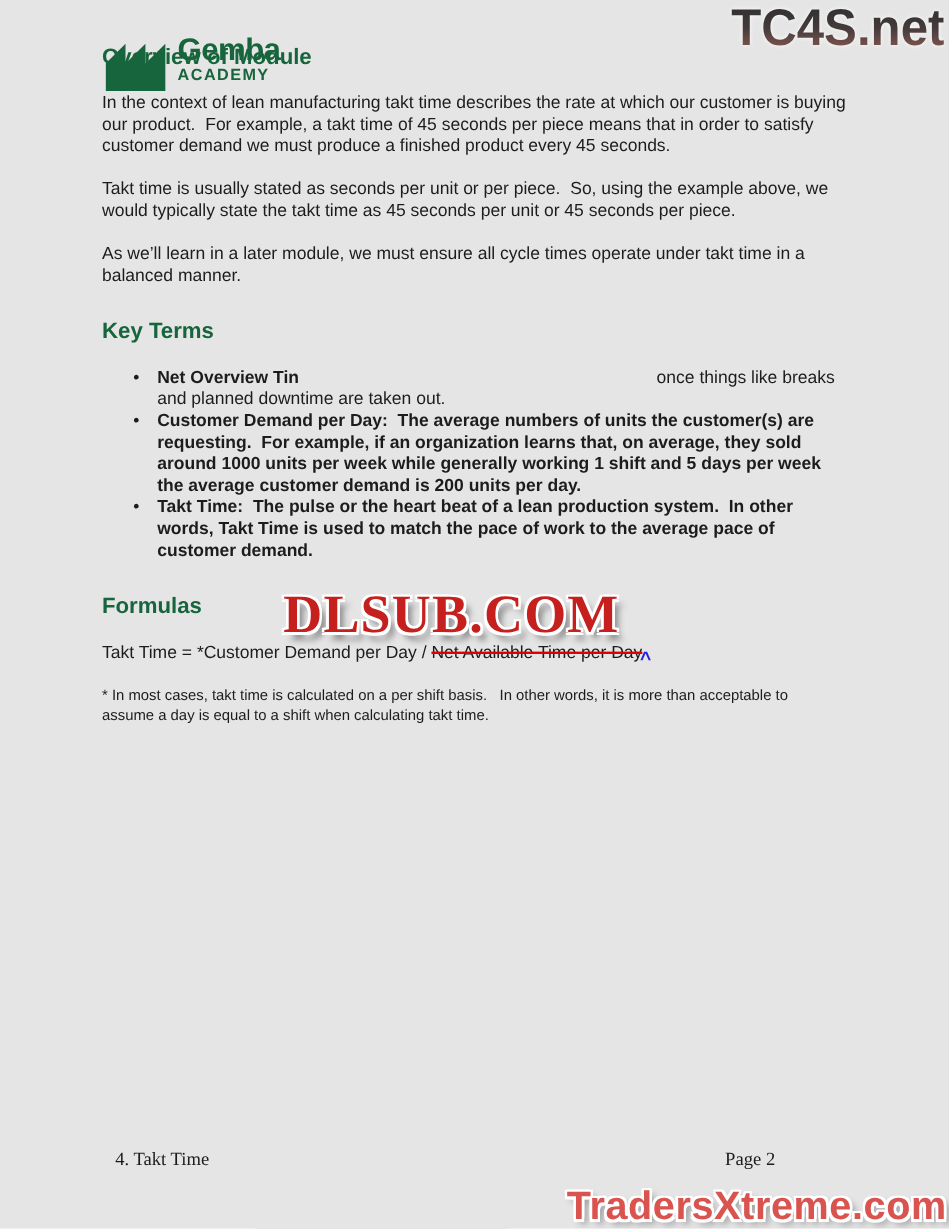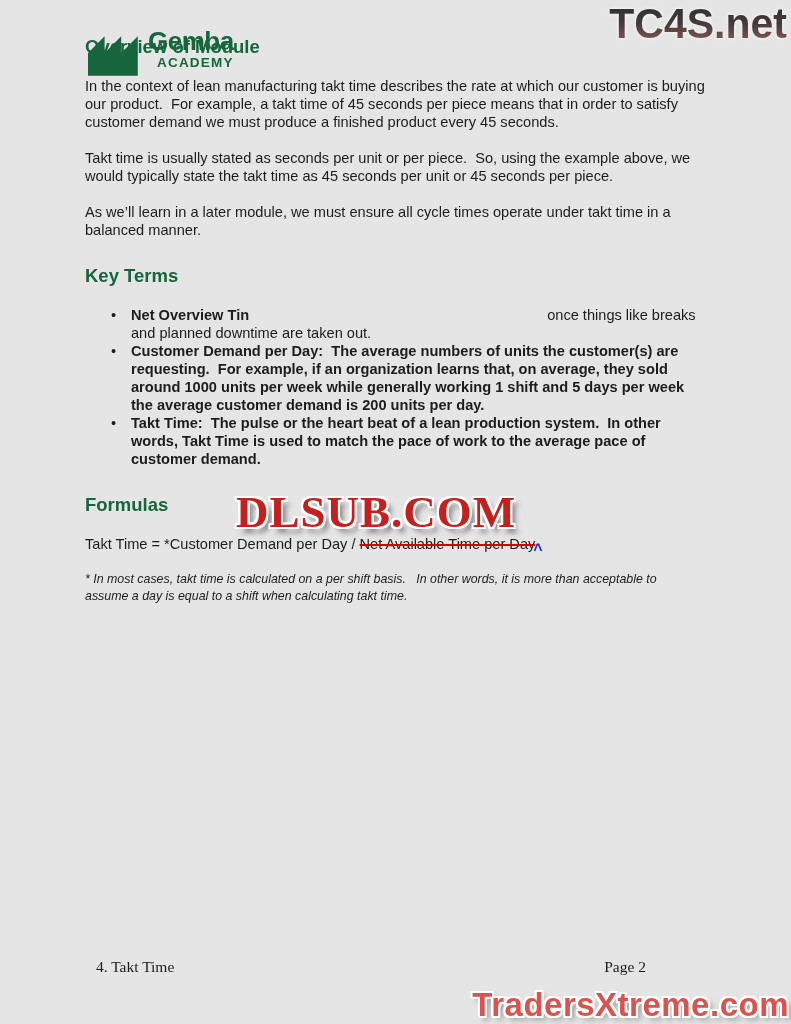--- a/index.html
+++ b/index.html
@@ -10,21 +10,21 @@
     overflow:hidden;
     font-family:"Liberation Sans", sans-serif;
     color:#1c1c1c;
   }
 
   
   .logo { position:absolute; top:28px; left:88px; display:flex; align-items:flex-start; }
   .logo svg { display:block; margin-top:3px; }
   .logo-text { margin-left:4px; line-height:1; }
   .logo-name { font-size:26px; font-weight:bold; color:#17653c; letter-spacing:-0.5px; }
-  .logo-sub  { font-size:13.5px; font-weight:bold; color:#17653c; letter-spacing:1.2px; margin-top:2px;text-align:right; }
+  .logo-sub  { font-size:13.5px; font-weight:bold; color:#17653c; letter-spacing:1.2px; margin-top:2px; }
 
   
   .wm-tc4s {
     position:absolute; top:0px; right:4px;
     font-size:41px; font-weight:bold; letter-spacing:0px;
     background:linear-gradient(180deg,#2f2f2f 10%, #453b3b 50%, #9a6156 100%);
     -webkit-background-clip:text; background-clip:text; color:transparent;
     filter:drop-shadow(0 0 2px rgba(255,255,255,0.9));
     transform:scaleY(1.05);
   }
@@ -83,21 +83,21 @@
     text-decoration:line-through;
     text-decoration-color:#e00000;
     text-decoration-thickness:1.5px;
   }
   .caret {
     color:#2222dd; font-weight:bold; font-size:16px;
     display:inline-block; transform:translateY(6px); margin-left:-2px;
   }
   .footnote {
     margin-top:2px;
-    font-size:12.4px; font-style:italic; line-height:16.5px;
+    font-size:12.4px; line-height:16.5px;
     max-width:606px; white-space:pre-wrap;
   }
 
   
   .footer {
     position:absolute; top:958px; left:85px; right:85px;
     display:flex; justify-content:space-between;
     font-family:"Liberation Serif", serif; font-size:15.5px; color:#1c1c1c;margin-left:11px;
   }
   .footer .page-num { margin-right:60px; }

